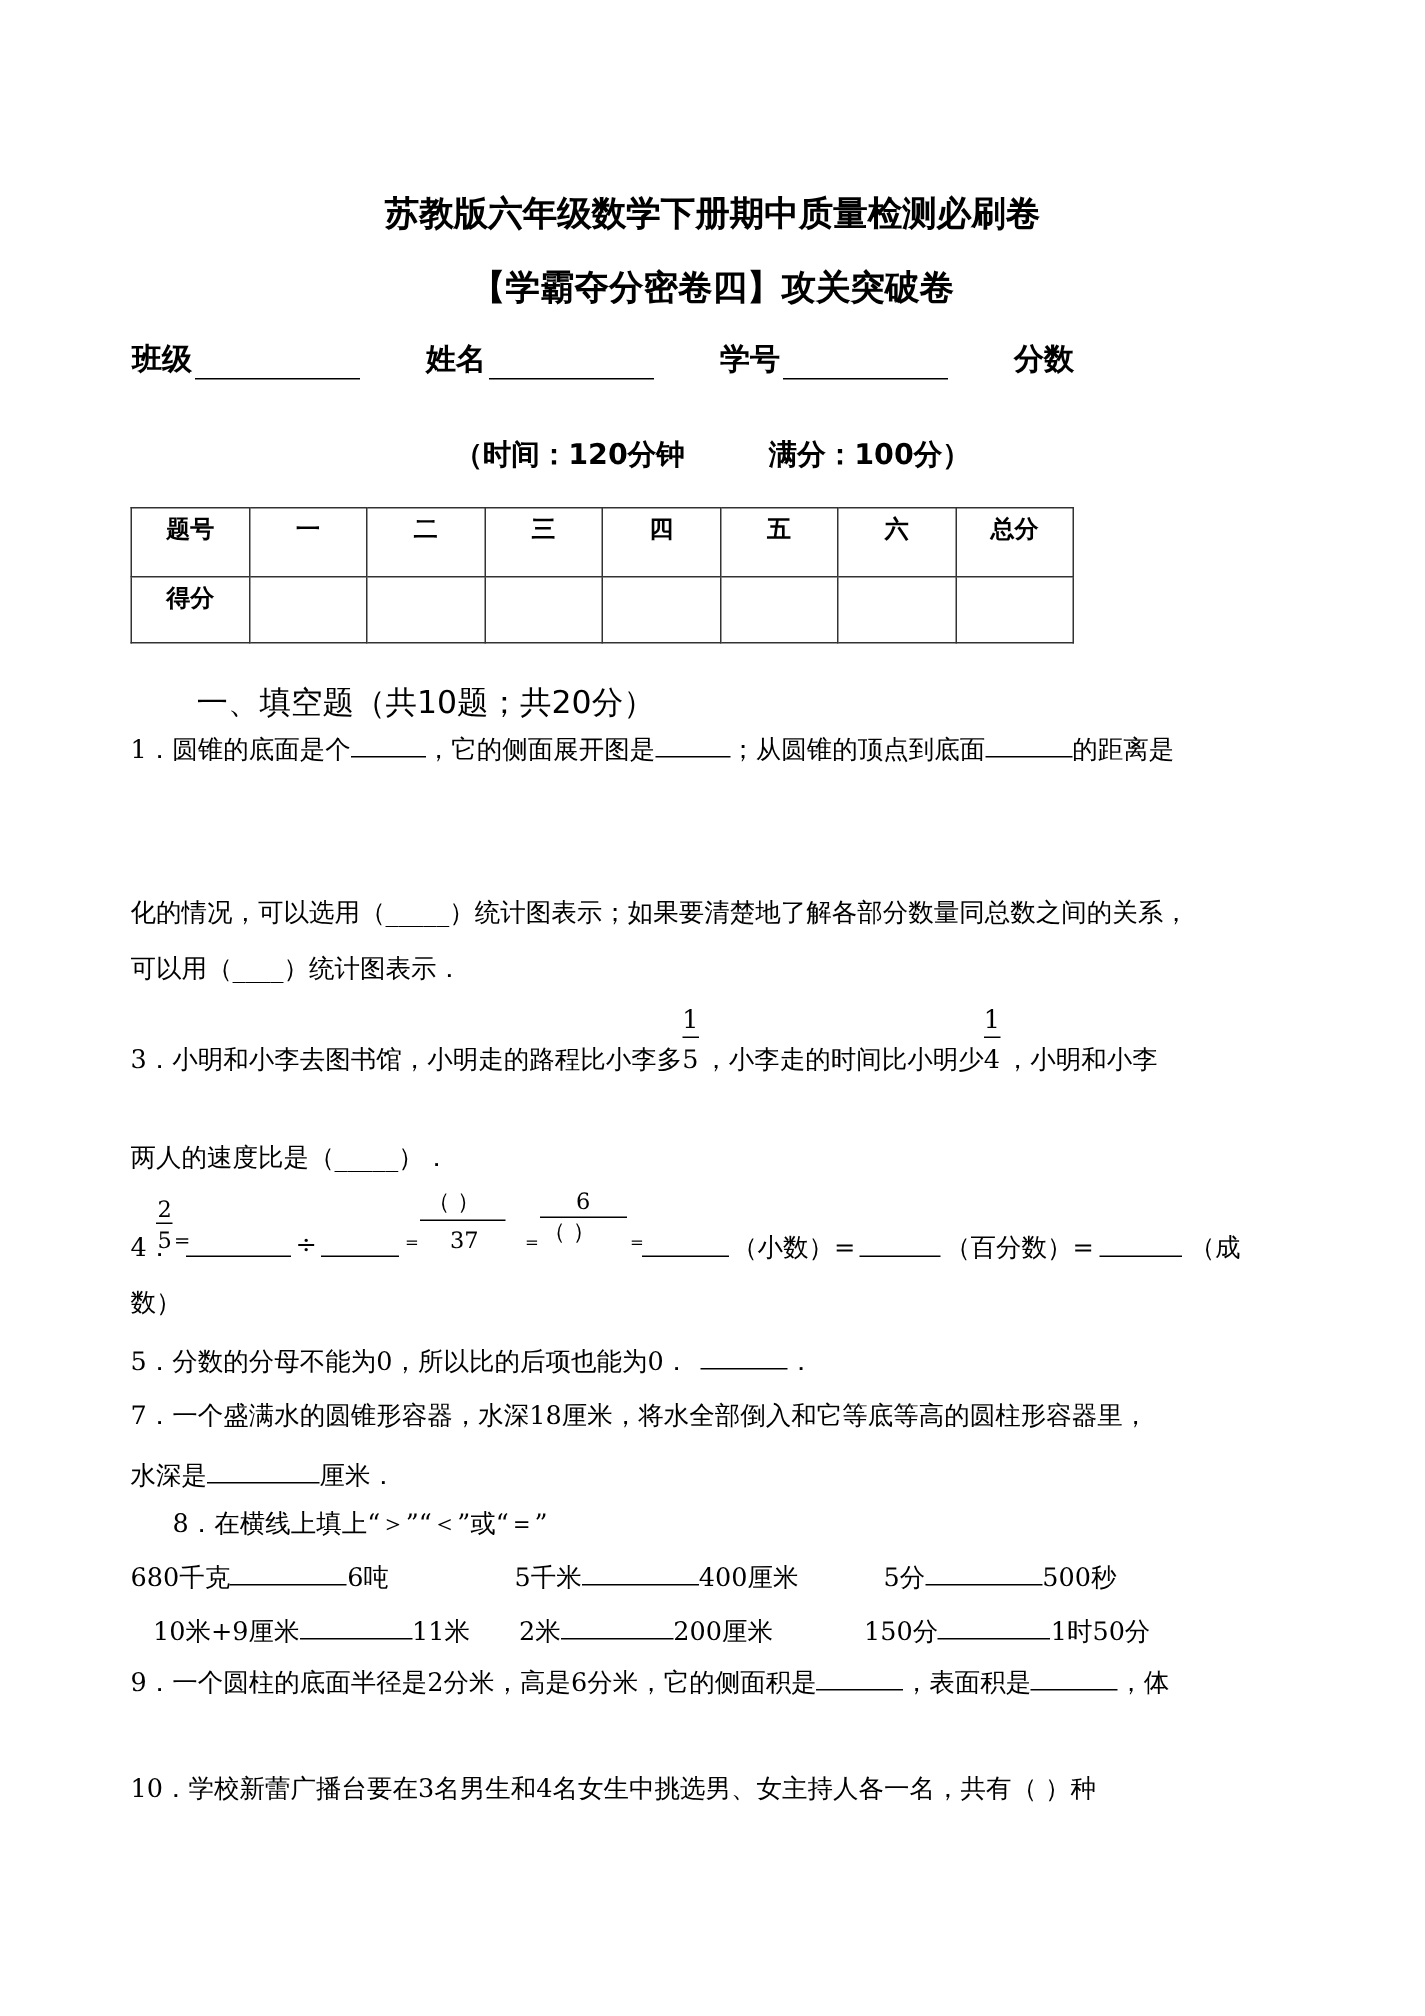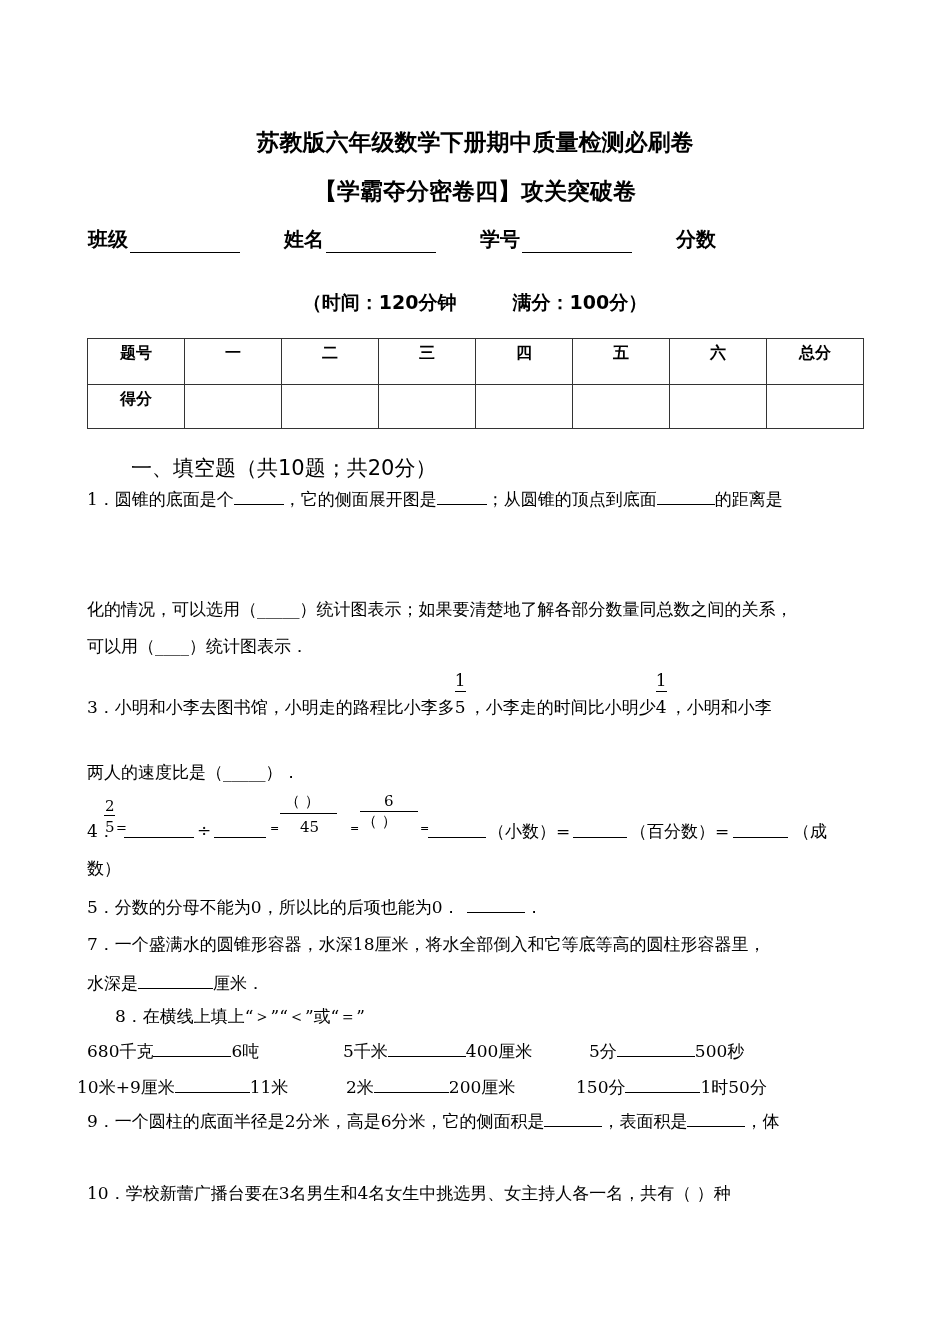--- a/index.html
+++ b/index.html
@@ -21,21 +21,21 @@
     display: flex; align-items: flex-end;
   }
   .info-item { display: flex; align-items: flex-end; margin-right: 44px; }
   .info-blank { display: inline-block; width: 110px; border-bottom: 1.5px solid #000; height: 22px; margin-left: 2px; }
   .time-line {
     position: absolute; left: 0; width: 950px; top: 290px; text-align: center;
     font-family: "DejaVu Sans", "Liberation Sans", sans-serif; font-weight: bold; font-size: 19px;
   }
   .time-line span.gap { display: inline-block; width: 56px; }
   table.score {
-    position: absolute; left: 87px; top: 338px; width: 777px; border-collapse: collapse;
+    position: absolute; left: 87px; top: 338px; width: 629px; border-collapse: collapse;
     font-family: Liberation Serif, serif; font-weight: bold; font-size: 16px;
   }
   table.score td {
     border: 1px solid #333; height: 40px; text-align: center; vertical-align: top; padding-top: 4px;
     width: 97px;
   }
   table.score tr.r2 td { height: 38px; }
   .section-heading {
     position: absolute; left: 87px; top: 454px;
     font-family: "DejaVu Sans", "Liberation Sans", sans-serif; font-weight: normal; font-size: 21px; margin-left: 44px;
@@ -122,21 +122,21 @@
     <span class="abs" style="left:105px;top:797px;font-size:15px;">2</span>
     <div class="fracbar" style="left:104px;top:815px;width:11px;"></div>
     <span class="abs" style="left:105px;top:818px;font-size:15px;">5</span>
     <span class="abs" style="left:116px;top:820px;font-size:13px;">=</span>
     <span class="abs blank" style="left:124px;top:820px;width:70px;height:17px;"></span>
     <span class="abs" style="left:197px;top:820px;">÷</span>
     <span class="abs blank" style="left:214px;top:820px;width:52px;height:17px;"></span>
     <span class="abs" style="left:270px;top:822px;font-size:11px;">=</span>
     <span class="abs" style="left:285px;top:792px;font-size:15px;">（  ）</span>
     <div class="fracbar" style="left:280px;top:813px;width:57px;"></div>
-    <span class="abs" style="left:300px;top:818px;font-size:15px;">45</span>
+    <span class="abs" style="left:300px;top:818px;font-size:15px;">37</span>
     <span class="abs" style="left:350px;top:822px;font-size:11px;">=</span>
     <span class="abs" style="left:384px;top:792px;font-size:15px;">6</span>
     <div class="fracbar" style="left:360px;top:811px;width:58px;"></div>
     <span class="abs" style="left:362px;top:812px;font-size:15px;">（  ）</span>
     <span class="abs" style="left:420px;top:822px;font-size:11px;">=</span>
     <span class="abs blank" style="left:428px;top:820px;width:58px;height:17px;"></span>
     <span class="abs" style="left:488px;top:820px;">（小数）=</span>
     <span class="abs blank" style="left:573px;top:820px;width:54px;height:17px;"></span>
     <span class="abs" style="left:630px;top:820px;">（百分数）=</span>
     <span class="abs blank" style="left:733px;top:820px;width:55px;height:17px;"></span>
@@ -151,21 +151,21 @@
   <div class="line" style="top:934px;">7．一个盛满水的圆锥形容器，水深18厘米，将水全部倒入和它等底等高的圆柱形容器里，</div>
   <div class="line" style="top:972px;">
     <span>水深是</span><span class="blank w75"></span><span>厘米．</span>
   </div>
 
   <div class="line" style="top:1006px;margin-left:28px;">8．在横线上填上“＞”“＜”或“＝”</div>
   <div>
     <span class="abs" style="left:87px;top:1040px;"><span>680千克</span><span class="blank" style="width:78px;height:14px;"></span><span>6吨</span></span>
     <span class="abs" style="left:343px;top:1040px;"><span>5千米</span><span class="blank" style="width:78px;height:14px;"></span><span>400厘米</span></span>
     <span class="abs" style="left:589px;top:1040px;"><span>5分</span><span class="blank" style="width:78px;height:14px;"></span><span>500秒</span></span>
-    <span class="abs" style="left:77px;top:1076px;"><span>10米+9厘米</span><span class="blank" style="width:75px;height:14px;"></span><span>11米</span></span>
+    <span class="abs" style="left:102px;top:1076px;"><span>10米+9厘米</span><span class="blank" style="width:75px;height:14px;"></span><span>11米</span></span>
     <span class="abs" style="left:346px;top:1076px;"><span>2米</span><span class="blank" style="width:75px;height:14px;"></span><span>200厘米</span></span>
     <span class="abs" style="left:576px;top:1076px;"><span>150分</span><span class="blank" style="width:75px;height:14px;"></span><span>1时50分</span></span>
   </div>
 
   <div class="line" style="top:1110px;">
     <span>9．一个圆柱的底面半径是2分米，高是6分米，它的侧面积是</span><span class="blank w58"></span><span>，表面积是</span><span class="blank w58"></span><span>，体</span>
   </div>
 
   <div class="line" style="top:1183px;">10．学校新蕾广播台要在3名男生和4名女生中挑选男、女主持人各一名，共有（      ）种</div>
 

